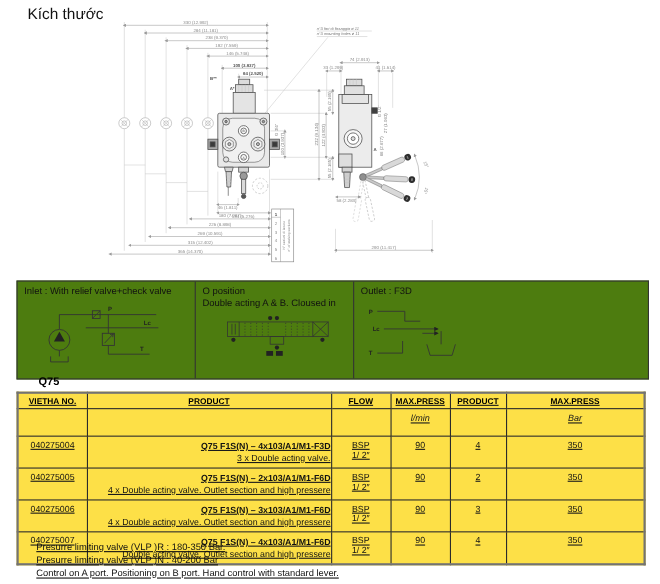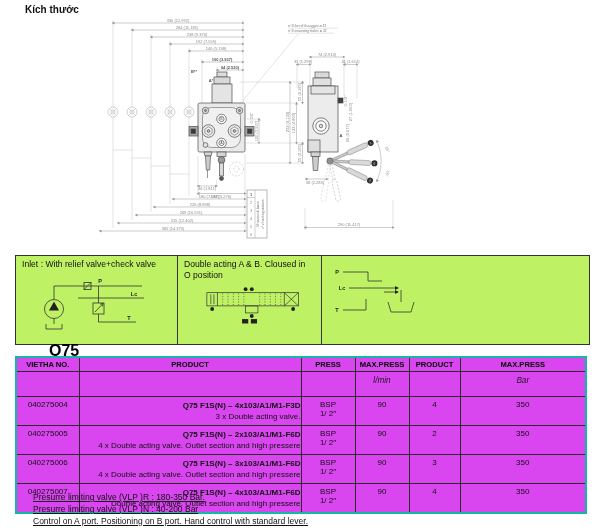--- a/index.html
+++ b/index.html
@@ -1,40 +1,40 @@
 <!DOCTYPE html>
 <html><head>
 <meta charset="utf-8">
 <style>
   html,body{margin:0;padding:0;}
   body{width:600px;height:531px;background:#fff;position:relative;
        font-family:"Liberation Sans",sans-serif;color:#1a1a1a;overflow:hidden;}
   .abs{position:absolute;}
-  #kich-thuoc{left:25px;top:4px;font-size:10px;font-weight:700;color:#111;}
+  #kich-thuoc{left:25px;top:4px;font-size:14px;font-weight:400;color:#111;}
   
   #drawing{left:0;top:0;}
   .dim{stroke:#9a9a9a;stroke-width:.5;marker-start:url(#ma);marker-end:url(#ma);}
   .ext{stroke:#c3c3c3;stroke-width:.45;fill:none;}
   .lbl{font-size:4px;fill:#8a8a8a;text-anchor:middle;}
   .lbd{font-size:4px;fill:#555;text-anchor:middle;font-weight:bold;}
   .lbn{font-size:3.6px;fill:#777;font-style:italic;text-anchor:start;}
   
   #info-boxes{left:15px;top:255px;width:575px;height:90px;display:flex;
-              border:1px solid #333;box-sizing:border-box;background:#bef264;}
+              border:1px solid #333;box-sizing:border-box;background:#4d7c0f;}
   .ibox{box-sizing:border-box;border-right:1px solid #333;padding:3px 5px 0 6px;}
   .ibox:last-child{border-right:none;}
   .ibox-title{font-size:8.6px;line-height:11px;color:#111;}
   .ibox svg{display:block;margin:2px auto 0 auto;}
   .sp{font-size:5.5px;font-weight:bold;fill:#222;text-anchor:middle;}
   .sch{stroke:#333;stroke-width:.8;fill:none;}
   
-  #q75{left:49px;top:342px;font-size:16px;font-weight:700;color:#000;}
+  #q75{left:35px;top:342px;font-size:10px;font-weight:700;color:#000;}
   #product-table{position:absolute;left:15px;top:356px;width:570px;
-                 border-collapse:collapse;table-layout:fixed;background:#d946ef;
-                 border:2px solid #14b8a6;}
+                 border-collapse:collapse;table-layout:fixed;background:#fde047;
+                 border:2px solid #737373;text-decoration:underline;}
   #product-table th,#product-table td{border:1px solid #2b2b2b;padding:0;font-size:8px;vertical-align:top;}
   #product-table th{height:13px;font-size:7.6px;font-weight:700;text-align:center;vertical-align:middle;color:#000;}
   #product-table .units td{height:20px;font-style:italic;text-align:center;padding-top:4px;font-size:8.2px;}
   #product-table .drow td{height:25px;padding-top:3px;text-align:center;color:#111;margin-top:37px;}
   #product-table .drow td.prod{text-align:right;padding-left:7px;line-height:11px;}
   .pbold{font-weight:700;}
   .port2{display:block;}
   
   #footer-notes{left:33px;top:492px;font-size:8.5px;line-height:11.8px;color:#111;text-decoration:underline;}
 </style>
@@ -264,41 +264,42 @@
       <path class="sch" d="M73,40 L81,31.5 M81,31.5 l-3,0.6 M81,31.5 l-0.6,3" stroke-width=".7"></path>
       <path class="sch" d="M76.5,42 V50 H114"></path>
       <text class="sp" x="107" y="47.5">T</text>
       <circle class="sch" cx="32" cy="37" r="9.5"></circle>
       <polygon points="32,29.5 27,38.5 37,38.5" fill="#222"></polygon>
       <path class="sch" d="M32,46.5 V52 M24,52 V57 H40 V52"></path>
     </svg>
   </div>
 
   <div class="ibox" style="flex:0 0 144px;">
+    <div class="ibox-title">O position</div>
     <div class="ibox-title">Double acting A &amp; B. Cloused in</div>
-    <div class="ibox-title">O position</div>
     <svg width="132" height="44" viewBox="0 0 150 46">
       <rect class="sch" x="26" y="9" width="104" height="15"></rect>
       <path class="sch" d="M38,9 V24 M114,9 V24 M30.5,11 V22 M34,11 V22"></path>
       <path class="sch" d="M114,9 L130,24 M130,9 L114,24"></path>
       <path class="sch" stroke-width=".5" stroke-dasharray="1,2" d="M44,10 V23 M50,10 V23 M56,10 V23 M62,10 V23 M68,10 V23 M86,10 V23 M92,10 V23 M98,10 V23 M104,10 V23 M110,10 V23"></path>
       <rect class="sch" x="70" y="24" width="14" height="8"></rect>
       <g fill="#222">
         <circle cx="70" cy="5" r="2.2"></circle>
           <circle cx="77" cy="5" r="2.2"></circle>
         <circle cx="32" cy="27.5" r="2.2"></circle>
           <circle cx="124" cy="27.5" r="2.2"></circle>
           <circle cx="77" cy="35.5" r="2.2"></circle>
         <rect x="66" y="39" width="7" height="5"></rect>
           <rect x="76" y="39" width="7" height="5"></rect>
       </g>
     </svg>
   </div>
 
   <div class="ibox" style="flex:0 0 126px;">
+    <div class="ibox-title">Outlet : F3D</div>
     <svg width="116" height="58" viewBox="0 0 116 56">
       <defs>
           <marker id="ar3" markerWidth="5" markerHeight="5" refX="4" refY="2.5" orient="auto">
             <path d="M0,0L5,2.5L0,5z" fill="#222"></path>
           </marker>
         </defs>
       <text class="sp" x="9" y="12">P</text>
       <path class="sch" d="M15,10 H40 V19 H54"></path>
       <text class="sp" x="14" y="28">Lc</text>
       <path class="sch" d="M21,26 H70" marker-end="url(#ar3)"></path>
@@ -320,21 +321,21 @@
       <col style="width:222px">
       <col style="width:54px">
     <col style="width:54px">
       <col style="width:51px">
       <col style="width:126px">
   </colgroup>
   <thead>
     <tr>
       <th>VIETHA NO.</th>
       <th>PRODUCT</th>
-      <th>PRESS</th>
+      <th>FLOW</th>
       <th>MAX.PRESS</th>
       <th>PRODUCT</th>
       <th>MAX.PRESS</th>
     </tr>
   </thead>
   <tbody>
     <tr class="units">
       <td></td>
         <td></td>
         <td></td>

